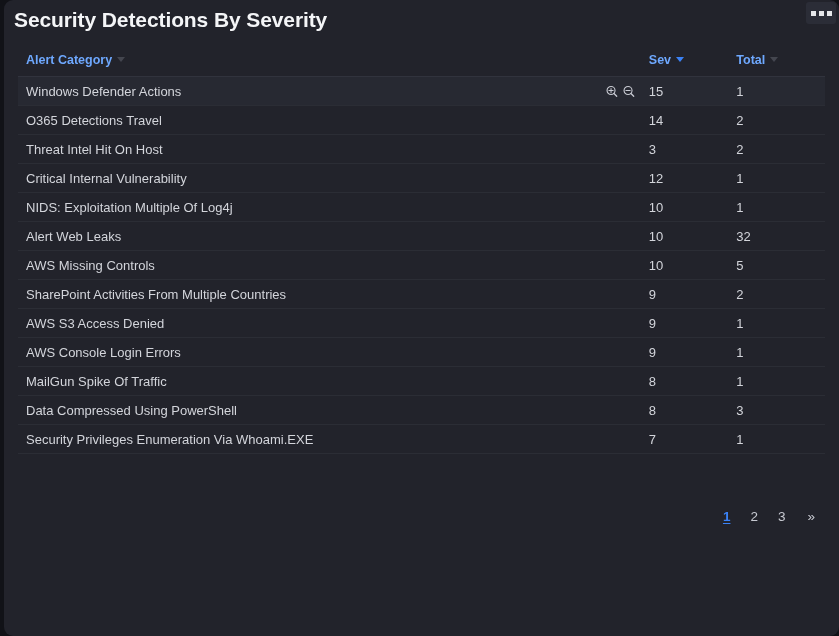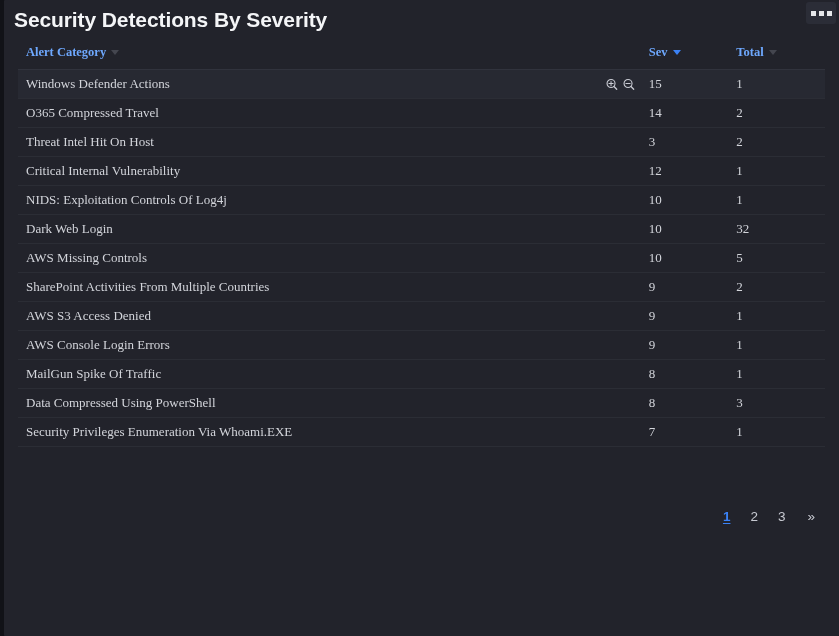--- a/index.html
+++ b/index.html
@@ -15,21 +15,21 @@
     -webkit-font-smoothing: antialiased;
   }
 
   .panel {
     position: absolute;
     left: 4px;
     top: 0px;
     width: 835px;
     height: 636px;
     background: #22232b;
-    border-radius: 1px;
+    border-radius: 9px;
     box-sizing: border-box;
     overflow: hidden;
   }
 
   .panel-header {
     position: relative;
     height: 44px;
   }
 
   .panel-title {
@@ -59,23 +59,22 @@
   }
   .menu-button .dot {
     width: 5px;
     height: 5px;
     background: #e6e7ea;
   }
 
   .table-wrap {
     position: absolute;
     left: 14px;
-    top: 45px;
+    top: 53px;
     right: 14px;
-    font-family: Liberation Serif, serif;
   }
 
   table.detections {
     width: 100%;
     border-collapse: collapse;
     table-layout: fixed;
   }
 
   table.detections th {
     text-align: left;
@@ -239,41 +238,41 @@
                     <circle cx="6.5" cy="6.5" r="4.3" fill="none" stroke="#c9cbd3" stroke-width="1.2"></circle>
                     <path d="M4.2 6.5h4.6" stroke="#c9cbd3" stroke-width="1.1" stroke-linecap="round"></path>
                     <path d="M9.7 9.7L12.6 12.6" stroke="#c9cbd3" stroke-width="1.4" stroke-linecap="round"></path>
                   </svg>
                 </span>
               </span></td>
             <td>15</td>
             <td>1</td>
           </tr>
           <tr class="row">
-            <td class="cat-cell"><span class="cat-text">O365 Compressed Travel</span></td>
+            <td class="cat-cell"><span class="cat-text">O365 Detections Travel</span></td>
             <td>14</td>
             <td>2</td>
           </tr>
           <tr class="row">
             <td class="cat-cell"><span class="cat-text">Threat Intel Hit On Host</span></td>
             <td>3</td>
             <td>2</td>
           </tr>
           <tr class="row">
             <td class="cat-cell"><span class="cat-text">Critical Internal Vulnerability</span></td>
             <td>12</td>
             <td>1</td>
           </tr>
           <tr class="row">
-            <td class="cat-cell"><span class="cat-text">NIDS: Exploitation Controls Of Log4j</span></td>
+            <td class="cat-cell"><span class="cat-text">NIDS: Exploitation Multiple Of Log4j</span></td>
             <td>10</td>
             <td>1</td>
           </tr>
           <tr class="row">
-            <td class="cat-cell"><span class="cat-text">Dark Web Login</span></td>
+            <td class="cat-cell"><span class="cat-text">Alert Web Leaks</span></td>
             <td>10</td>
             <td>32</td>
           </tr>
           <tr class="row">
             <td class="cat-cell"><span class="cat-text">AWS Missing Controls</span></td>
             <td>10</td>
             <td>5</td>
           </tr>
           <tr class="row">
             <td class="cat-cell"><span class="cat-text">SharePoint Activities From Multiple Countries</span></td>

